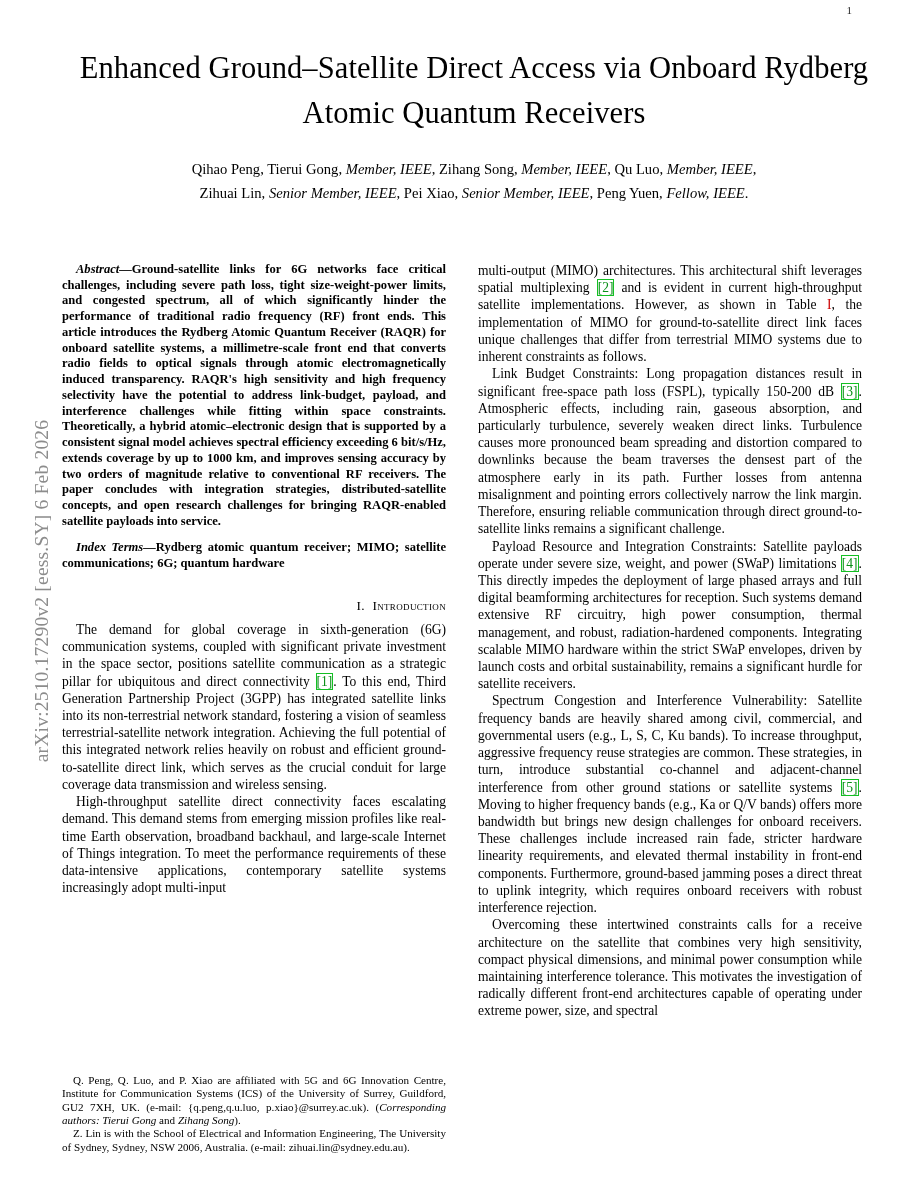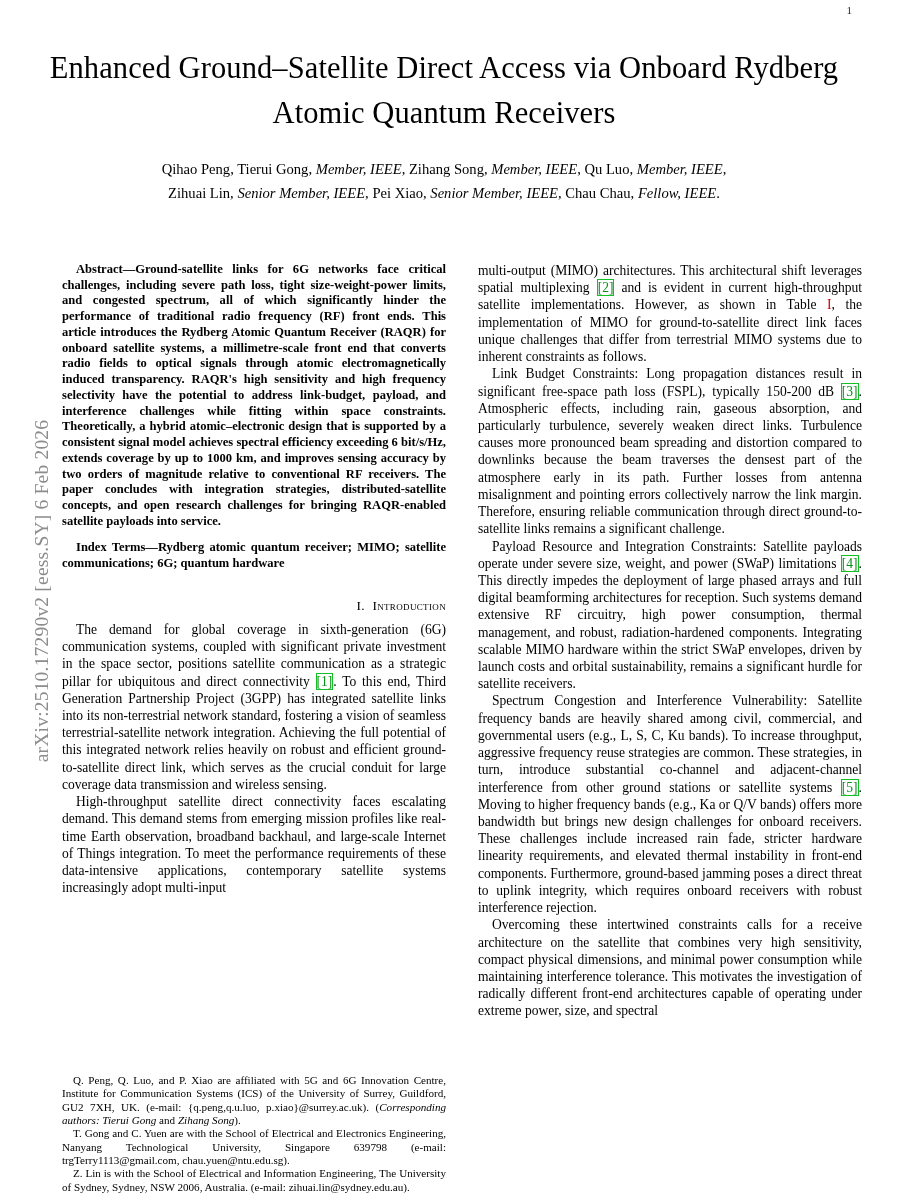--- a/index.html
+++ b/index.html
@@ -40,21 +40,21 @@
     position: absolute;
     right: 54px;
     top: 4px;
     font-size: 11px;
     color: #2b2b2b;
   }
 
   
   #title-block {
     position: absolute;
-    left: 44px;
+    left: 74px;
     top: 46px;
     width: 800px;
     text-align: center;
   }
   #paper-title {
     font-size: 30.5px;
     line-height: 1.48;
     font-weight: normal;
     margin: 0;
     letter-spacing: 0.1px;
@@ -98,21 +98,21 @@
 
   
   .abstract-block p,
   .indexterms-block p {
     font-weight: bold;
     font-size: 12.55px;
     line-height: 1.255;
     text-indent: 14px;
   }
   .indexterms-block { margin-top: 11px; }
-  .lead { font-weight: bold; }
+  .lead { font-style: italic; font-weight: bold; }
 
   
   h2.section-heading {
     margin: 26px 0 7px 0;
     font-size: 13.3px;
     font-weight: normal;
     text-align: right;
     font-variant: small-caps;
     letter-spacing: 0.35px;
   }
@@ -152,21 +152,21 @@
 
   <div id="arxiv-stamp">arXiv:2510.17290v2  [eess.SY]  6 Feb 2026</div>
 
   <div id="page-number">1</div>
 
   <div id="title-block">
     <h1 id="paper-title">Enhanced Ground–Satellite Direct Access via Onboard Rydberg Atomic Quantum Receivers</h1>
 
     <div id="author-list">
       <div><span>Qihao Peng, Tierui Gong, </span><i>Member, IEEE</i><span>, Zihang Song, </span><i>Member, IEEE</i><span>, Qu Luo, </span><i>Member, IEEE</i><span>,</span></div>
-      <div><span>Zihuai Lin, </span><i>Senior Member, IEEE</i><span>, Pei Xiao, </span><i>Senior Member, IEEE</i><span>, Chau Chau, </span><i>Fellow, IEEE</i><span>.</span></div>
+      <div><span>Zihuai Lin, </span><i>Senior Member, IEEE</i><span>, Pei Xiao, </span><i>Senior Member, IEEE</i><span>, Peng Yuen, </span><i>Fellow, IEEE</i><span>.</span></div>
     </div>
   </div>
 
   <div id="columns">
 
     <div class="column left">
 
       <div class="abstract-block">
         <p><span class="lead">Abstract—</span><span>Ground-satellite links for 6G networks face critical challenges, including severe path loss, tight size-weight-power limits, and congested spectrum, all of which significantly hinder the performance of traditional radio frequency (RF) front ends. This article introduces the Rydberg Atomic Quantum Receiver (RAQR) for onboard satellite systems, a millimetre-scale front end that converts radio fields to optical signals through atomic electromagnetically induced transparency. RAQR's high sensitivity and high frequency selectivity have the potential to address link-budget, payload, and interference challenges while fitting within space constraints. Theoretically, a hybrid atomic–electronic design that is supported by a consistent signal model achieves spectral efficiency exceeding 6 bit/s/Hz, extends coverage by up to 1000 km, and improves sensing accuracy by two orders of magnitude relative to conventional RF receivers. The paper concludes with integration strategies, distributed-satellite concepts, and open research challenges for bringing RAQR-enabled satellite payloads into service.</span></p>
       </div>
@@ -176,21 +176,20 @@
       </div>
 
       <h2 class="section-heading"><span class="secnum">I.</span>&nbsp;&nbsp;<span>Introduction</span></h2>
 
       <p class="indent"><span>The demand for global coverage in sixth-generation (6G) communication systems, coupled with significant private investment in the space sector, positions satellite communication as a strategic pillar for ubiquitous and direct connectivity </span><span class="cite">[1]</span><span>. To this end, Third Generation Partnership Project (3GPP) has integrated satellite links into its non-terrestrial network standard, fostering a vision of seamless terrestrial-satellite network integration. Achieving the full potential of this integrated network relies heavily on robust and efficient ground-to-satellite direct link, which serves as the crucial conduit for large coverage data transmission and wireless sensing.</span></p>
 
       <p class="indent">High-throughput satellite direct connectivity faces escalating demand. This demand stems from emerging mission profiles like real-time Earth observation, broadband backhaul, and large-scale Internet of Things integration. To meet the performance requirements of these data-intensive applications, contemporary satellite systems increasingly adopt multi-input</p>
 
       <div id="footnotes">
         <p><span>Q. Peng, Q. Luo, and P. Xiao are affiliated with 5G and 6G Innovation Centre, Institute for Communication Systems (ICS) of the University of Surrey, Guildford, GU2 7XH, UK. (e-mail: {q.peng,q.u.luo, p.xiao}@surrey.ac.uk). (</span><i>Corresponding authors: Tierui Gong </i><span>and </span><i>Zihang Song</i><span>).</span></p>
-        <p>T. Gong and C. Yuen are with the School of Electrical and Electronics Engineering, Nanyang Technological University, Singapore 639798 (e-mail: trgTerry1113@gmail.com, chau.yuen@ntu.edu.sg).</p>
         <p>Z. Lin is with the School of Electrical and Information Engineering, The University of Sydney, Sydney, NSW 2006, Australia. (e-mail: zihuai.lin@sydney.edu.au).</p>
       </div>
 
     </div>
 
     <div class="column right">
 
       <p><span>multi-output (MIMO) architectures. This architectural shift leverages spatial multiplexing </span><span class="cite">[2]</span><span> and is evident in current high-throughput satellite implementations. However, as shown in Table </span><span class="ref-red">I</span><span>, the implementation of MIMO for ground-to-satellite direct link faces unique challenges that differ from terrestrial MIMO systems due to inherent constraints as follows.</span></p>
 
       <p class="indent"><span class="runin">Link Budget Constraints:</span><span> Long propagation distances result in significant free-space path loss (FSPL), typically 150-200 dB </span><span class="cite">[3]</span><span>. Atmospheric effects, including rain, gaseous absorption, and particularly turbulence, severely weaken direct links. Turbulence causes more pronounced beam spreading and distortion compared to downlinks because the beam traverses the densest part of the atmosphere early in its path. Further losses from antenna misalignment and pointing errors collectively narrow the link margin. Therefore, ensuring reliable communication through direct ground-to-satellite links remains a significant challenge.</span></p>

